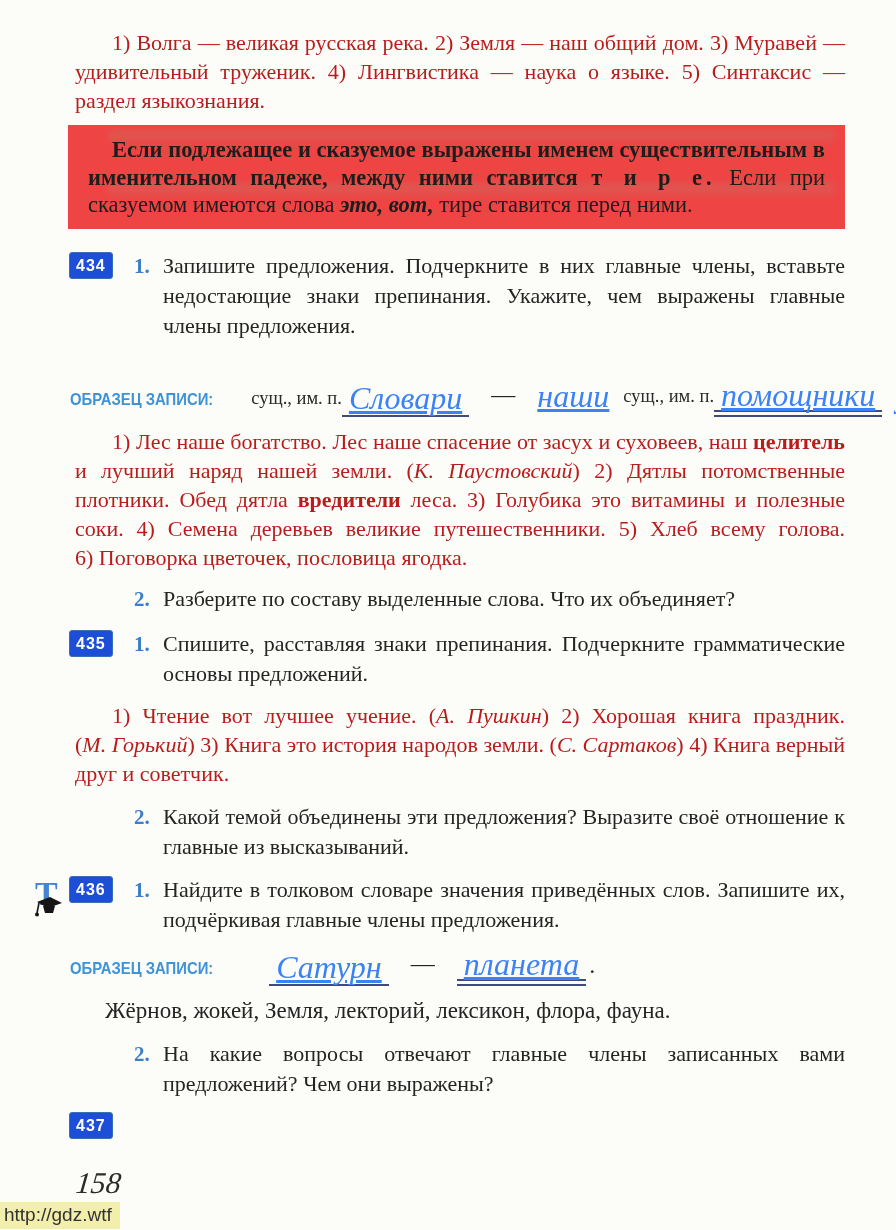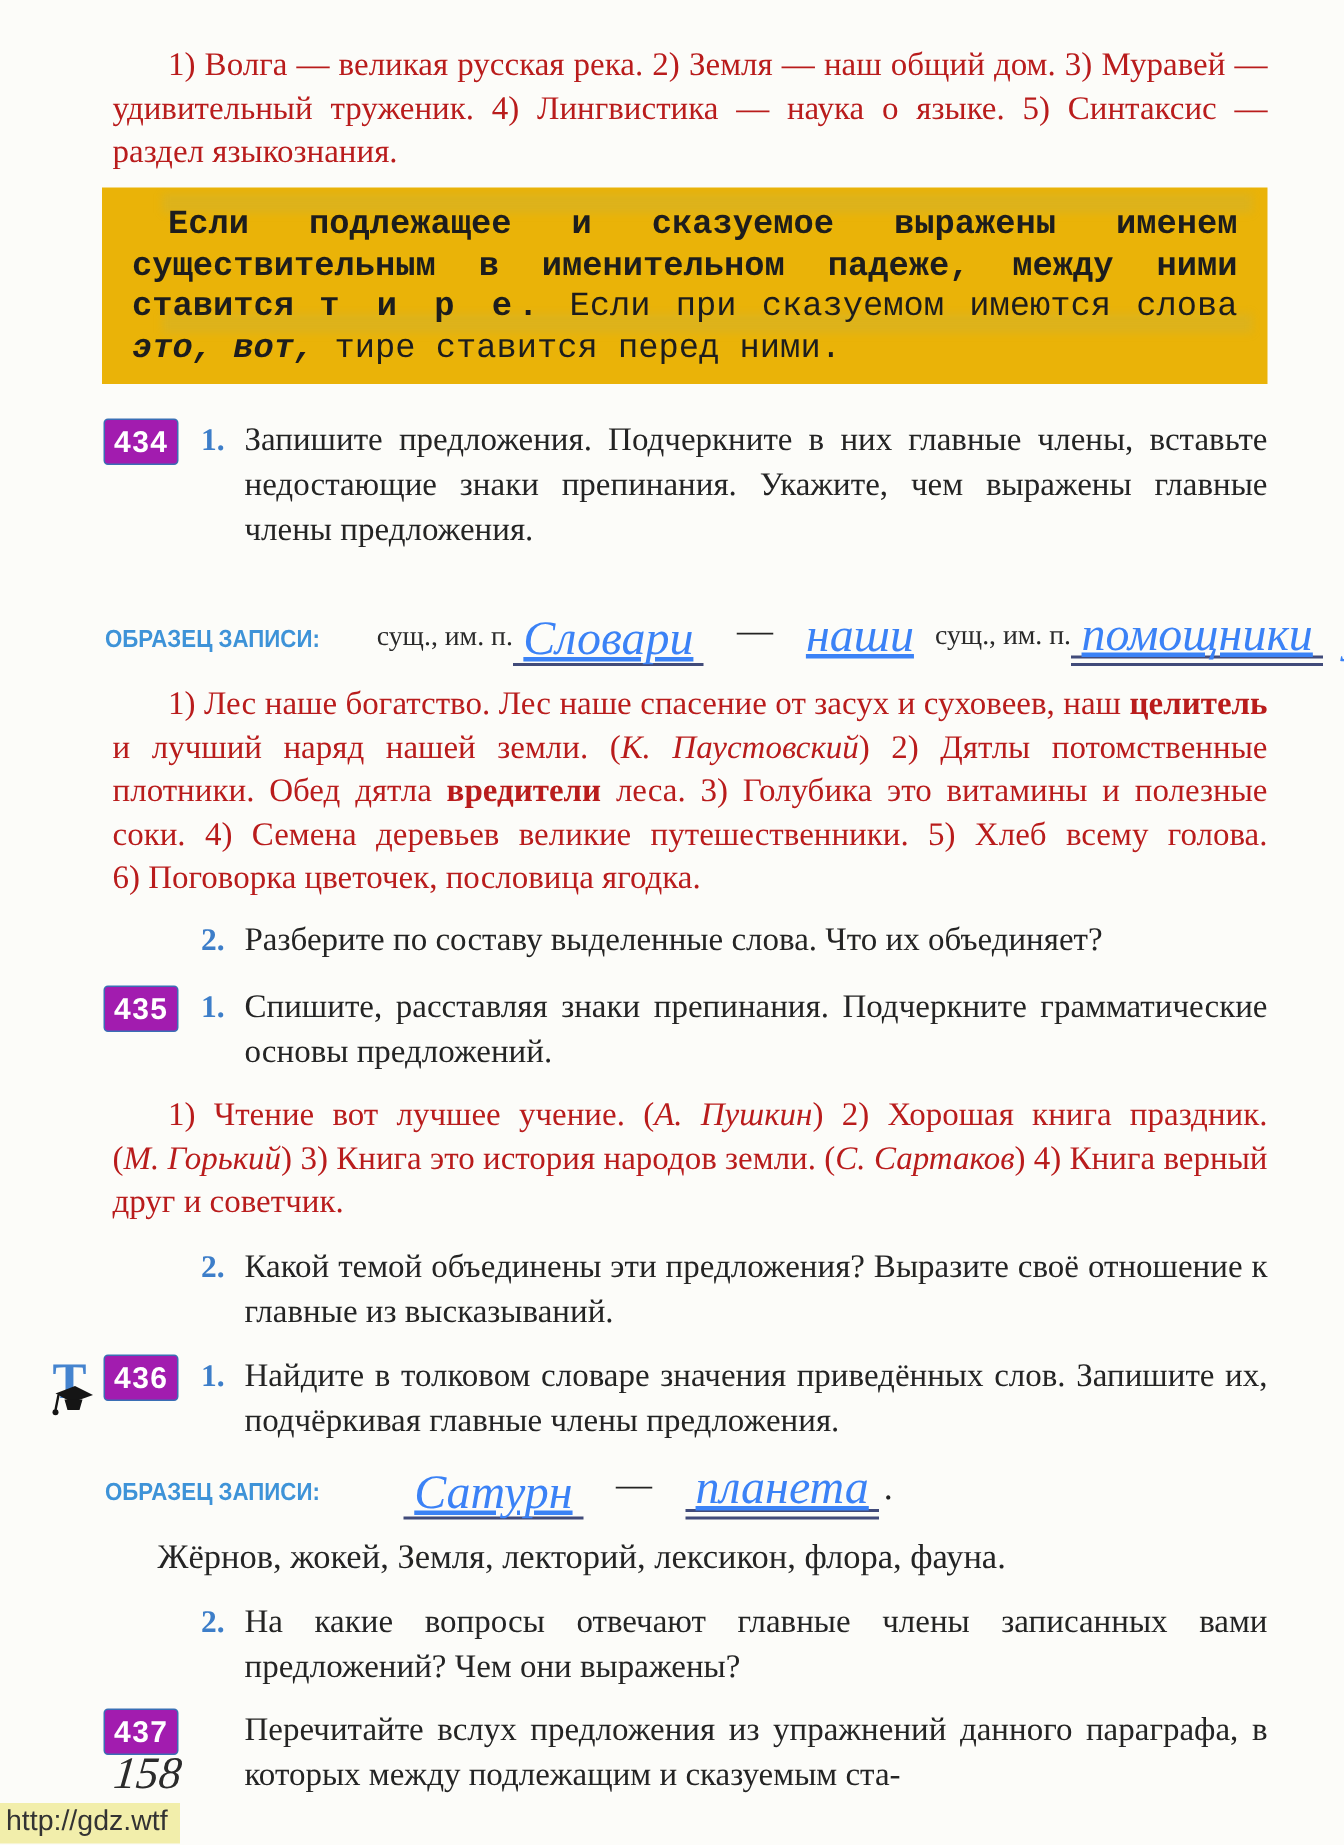--- a/index.html
+++ b/index.html
@@ -11,22 +11,22 @@
   .page { position:absolute; left:68px; top:28px; width:777px; }
 
   
   .body-par {
     margin:0 0 0 7px; font-size:22px; line-height:29px;
     text-align:justify; text-indent:37px; color:#b91c1c;
   }
 
   
   .rule-box {
-    position:relative; margin-top:10px; background:#eab308;
-    padding:11px 20px 10px 20px; overflow:hidden;font-family:Liberation Mono, monospace;
+    position:relative; margin-top:10px; background:#ef4444;
+    padding:11px 20px 10px 20px; overflow:hidden;
   }
   .rule-inner {
     font-size:22.5px; line-height:27.5px; text-align:justify;
     text-indent:24px; color:#1d1d1d; position:relative; z-index:2;
   }
   .rule-box::before, .rule-box::after {
     content:""; position:absolute; left:40px; right:10px; height:13px;
     background:rgba(140,175,150,0.14); filter:blur(3px); z-index:1;
   }
   .rule-box::before { top:4px; }
@@ -34,23 +34,23 @@
 
   .b  { font-weight:bold; }
   .i  { font-style:italic; }
   .bi { font-weight:bold; font-style:italic; }
   .sp { letter-spacing:4px; }
 
   
   .ex { position:relative; }
   .badge {
     position:absolute; left:1px; top:1px;
-    background:#a21caf; border:1px solid #3a6fb5; border-radius:3px;
+    background:#1d4ed8; border:1px solid #3a6fb5; border-radius:3px;
     color:#fff; font-family:"Liberation Sans", sans-serif; font-weight:bold;
-    font-size:20px; line-height:1; padding:5px 6px 4px; letter-spacing:1px;
+    font-size:16px; line-height:1; padding:5px 6px 4px; letter-spacing:1px;
   }
   .ex-col { margin-left:95px; }
   .part {
     position:relative; font-size:22px; line-height:30px;
     text-align:justify; color:#242424;
   }
   .part .pnum {
     position:absolute; left:-29px; top:0;
     color:#3d7ec9; font-weight:bold; font-size:21px;
   }
@@ -198,21 +198,18 @@
 
   <p class="words-line">Жёрнов, жокей, Земля, лекторий, лексикон, флора, фауна.</p>
 
   <div class="part standalone mt-part2-436">
     <span class="pnum">2.</span>
     <span>На какие вопросы отвечают главные члены записанных вами предложений? Чем они выражены?</span>
   </div>
 
   <div class="ex mt-ex437">
     <span class="badge">437</span>
-    <div class="ex-col">
-      <div class="plain-instr">Перечитайте вслух предложения из упражнений данного параграфа, в которых между подлежащим и сказуемым ста-</div>
-    </div>
   </div>
 
 </div>
 
 <div class="page-number">158</div>
 <div class="watermark">http://gdz.wtf</div>
 
 </body></html>

